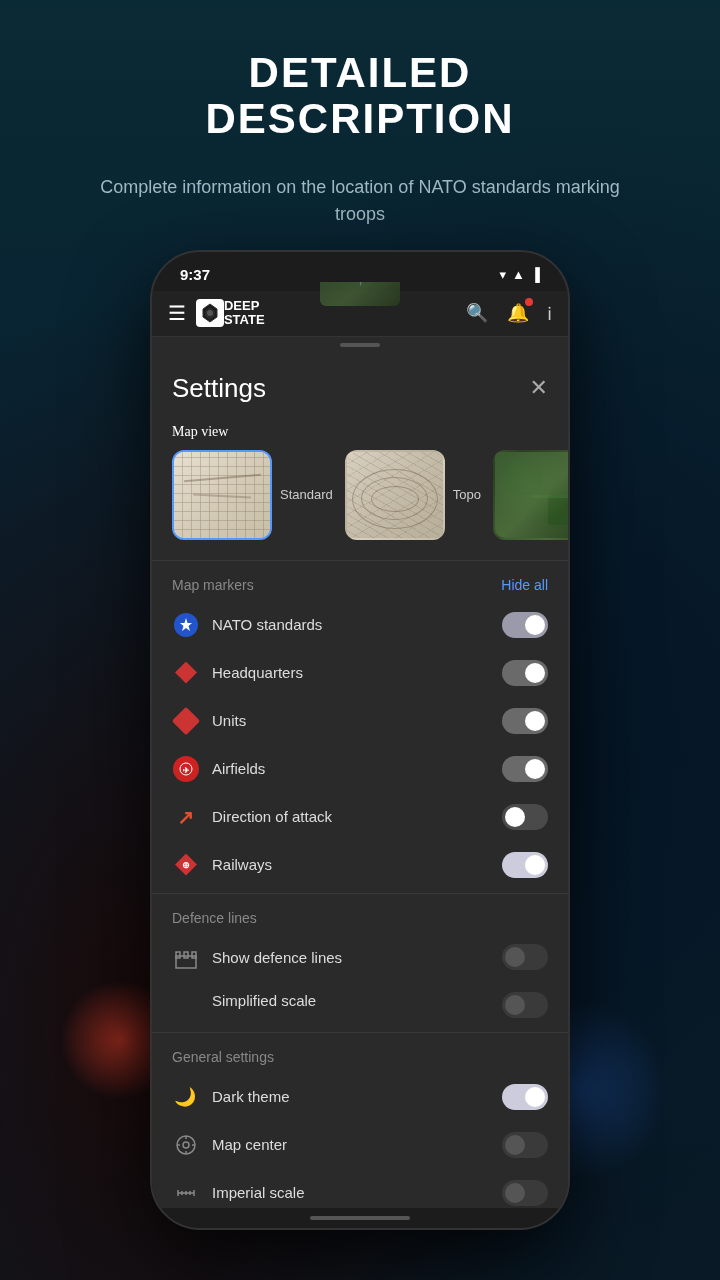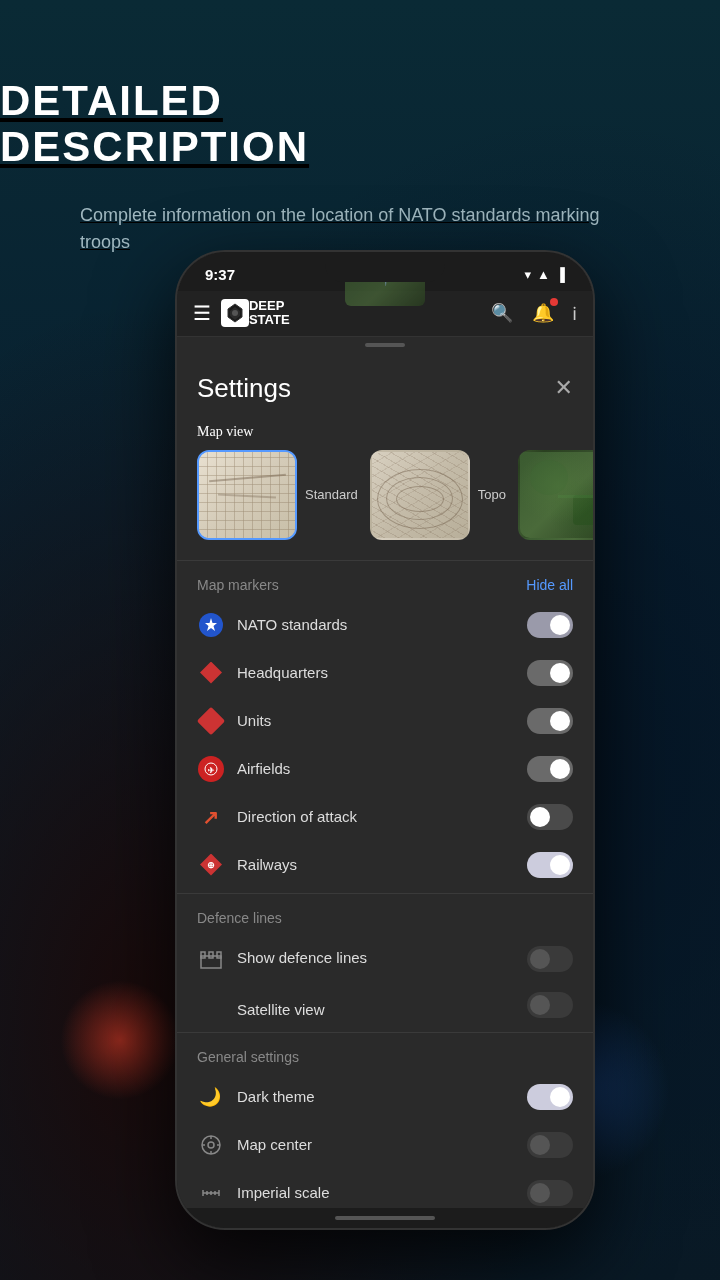--- a/index.html
+++ b/index.html
@@ -41,23 +41,22 @@
       width: 180px;
       height: 180px;
       background: radial-gradient(circle, rgba(30,80,160,0.5) 0%, transparent 70%);
       border-radius: 50%;
     }
 
     
     .page-header {
       position: relative;
       z-index: 10;
-      text-align: left;
-      padding-top: 78px;
-      text-decoration: underline;
+      text-align: center;
+      padding-top: 50px;
     }
     .page-title {
       font-size: 42px;
       font-weight: 900;
       color: #ffffff;
       letter-spacing: 2px;
       line-height: 1.1;
       text-transform: uppercase;
     }
     .page-subtitle {
@@ -80,21 +79,20 @@
     }
     .phone-frame {
       width: 100%;
       height: 100%;
       background: #1a1a1a;
       border-radius: 50px;
       border: 2.5px solid #333;
       overflow: hidden;
       position: relative;
       box-shadow: 0 30px 80px rgba(0,0,0,0.8), inset 0 0 0 1px #444;
-      margin-left: 25px;
     }
 
     
     .phone-screen {
       position: absolute;
       top: 0; left: 0; right: 0; bottom: 0;
       background: #1c1c1c;
       border-radius: 48px;
       overflow: hidden;
       display: flex;
@@ -384,21 +382,21 @@
     .defence-section {
       padding: 12px 0 0;
     }
     .defence-label {
       color: #888;
       font-size: 14px;
       padding: 0 20px 8px;
     }
     .sub-toggle-row {
       display: flex;
-      align-items: flex-end;
+      align-items: flex-start;
       justify-content: space-between;
       padding: 10px 20px;
     }
     .sub-toggle-label {
       color: #ddd;
       font-size: 15px;
     }
     .toggle.disabled {
       background: #3a3a3a;
     }
@@ -679,21 +677,21 @@
               </div>
               <span class="sub-toggle-label">Show defence lines</span>
             </div>
             <div class="toggle disabled">
               <div class="toggle-thumb" style="background:#555;"></div>
             </div>
           </div>
 
           <div class="sub-toggle-row">
             <div style="display:flex;align-items:center;gap:12px;padding-left:40px;">
-              <span class="sub-toggle-label">Satellite view</span>
+              <span class="sub-toggle-label">Simplified scale</span>
             </div>
             <div class="toggle disabled">
               <div class="toggle-thumb" style="background:#555;"></div>
             </div>
           </div>
         </div>
 
         <div class="divider"></div>
 
         <div class="general-section">

